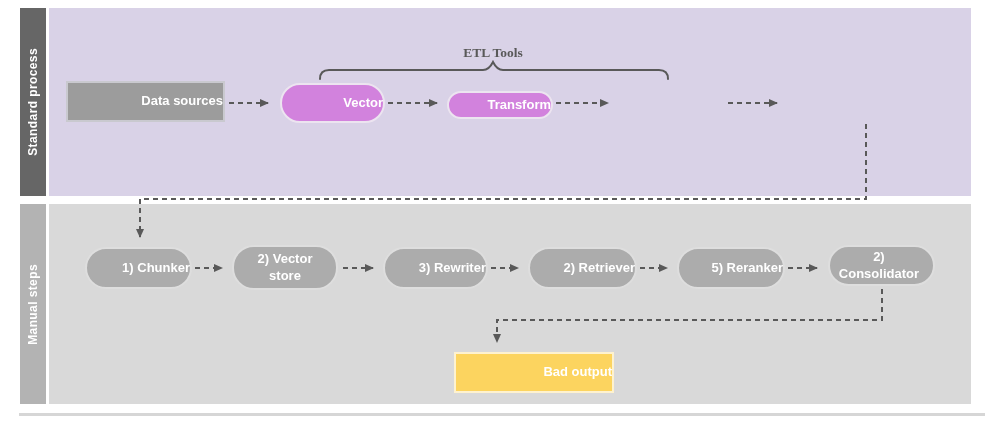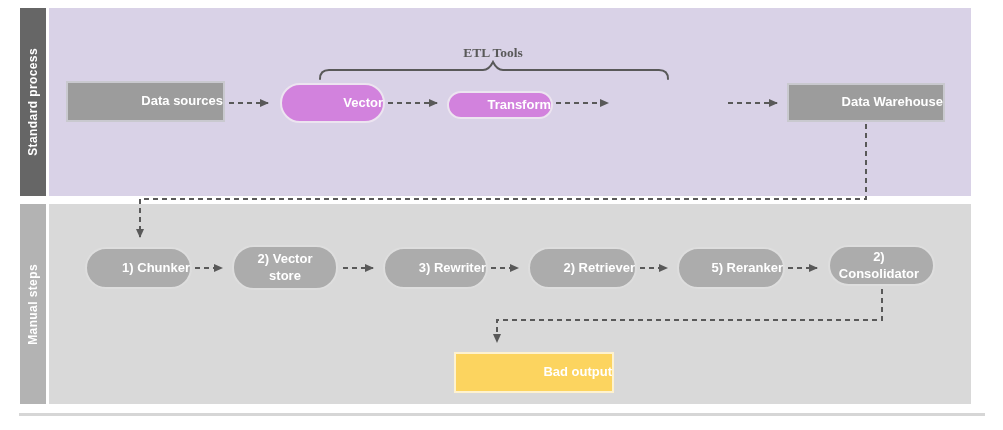--- a/index.html
+++ b/index.html
@@ -78,23 +78,20 @@
 
   <div class="node pill-node pink" style="left:280px;top:83px;width:105px;height:40px;">
     <span>Vector</span>
   </div>
 
   <div class="node pill-node pink" style="left:447px;top:83px;width:106px;height:28px;margin-top:8px;">
     <span>Transform</span>
   </div>
 
 
-  <div class="node rect-node gray-rect" style="left:787px;top:83px;width:158px;height:39px;">
-    <span>Data Warehouse</span>
-  </div>
 
   <div class="node pill-node gray-pill" style="left:85px;top:247px;width:107px;height:42px;">
     <span>1) Chunker</span>
   </div>
 
   <div class="node pill-node gray-pill" style="left:232px;top:245px;width:106px;height:45px;padding:0 18px;">
     <span>2) Vector store</span>
   </div>
 
   <div class="node pill-node gray-pill" style="left:383px;top:247px;width:105px;height:42px;">

